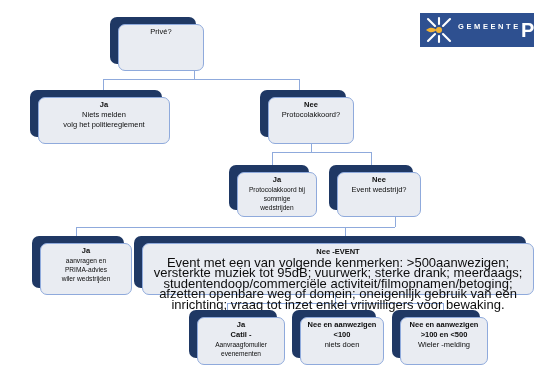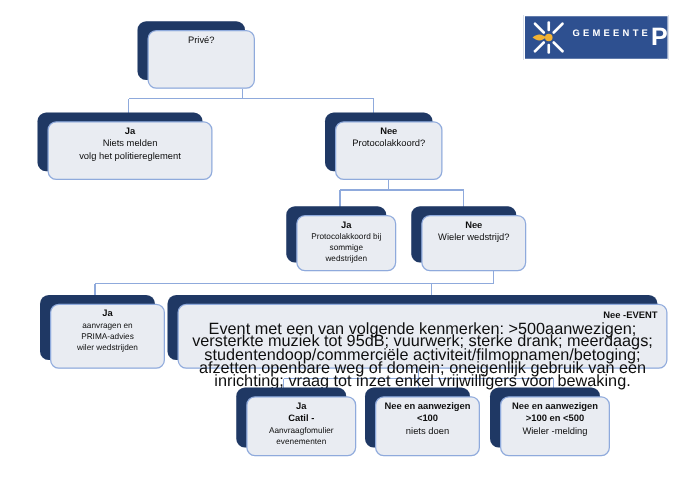--- a/index.html
+++ b/index.html
@@ -42,21 +42,21 @@
     align-items:center;
     text-align:center;
     color:#0d0d0d;
     padding:2px 4px;
   }
   .ttl{font-weight:bold;font-size:7.5px;line-height:10px;}
   .ln{font-size:7.5px;line-height:10px;}
   .ln.small{font-size:6.6px;line-height:9.2px;}
 
   
-  .evt .card{padding:3px 7px;justify-content:flex-start;align-items:flex-end;}
+  .evt .card{padding:3px 7px;justify-content:flex-start;}
   .evt .ttl{margin-bottom:1px;}
   .evt .body{font-size:13px;line-height:10.4px;text-align:center;}
 
   
   #logo{
     position:absolute;right:10px;top:12px;
     width:116px;height:36px;
     z-index:3;
     background:#2E5090;
     border:1px solid #ffffff;
@@ -135,21 +135,21 @@
       <div class="ln small">Protocolakkoord bij</div>
       <div class="ln small">sommige</div>
       <div class="ln small">wedstrijden</div>
     </div>
   </div>
 
   <div class="node" style="left:337px;top:172px;width:84px;height:45px;">
     <div class="shadow"></div>
     <div class="card">
       <div class="ttl">Nee</div>
-      <div class="ln">Wieler wedstrijd?</div>
+      <div class="ln">Event wedstrijd?</div>
     </div>
   </div>
 
   <div class="node" style="left:40px;top:243px;width:92px;height:52px;">
     <div class="shadow"></div>
     <div class="card">
       <div class="ttl">Ja</div>
       <div class="ln small">aanvragen en</div>
       <div class="ln small">PRIMA-advies</div>
       <div class="ln small">wiler wedstrijden</div>

